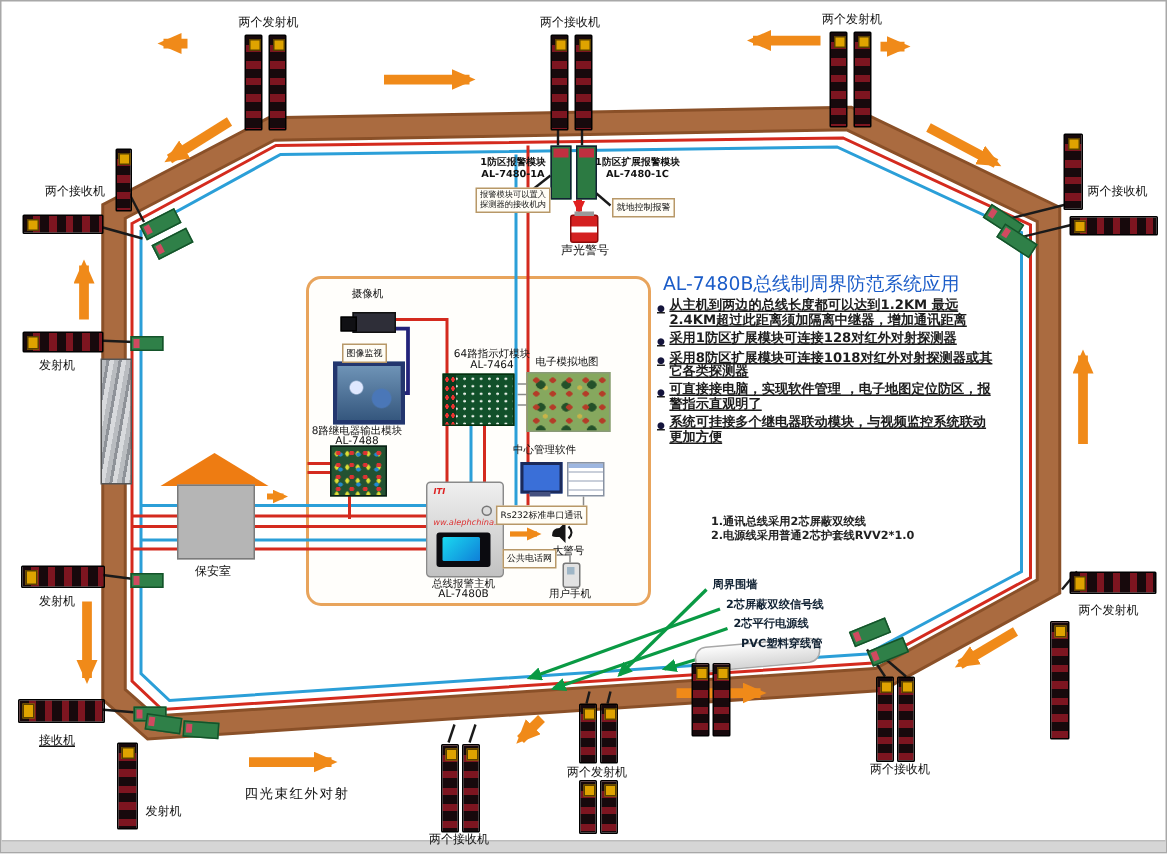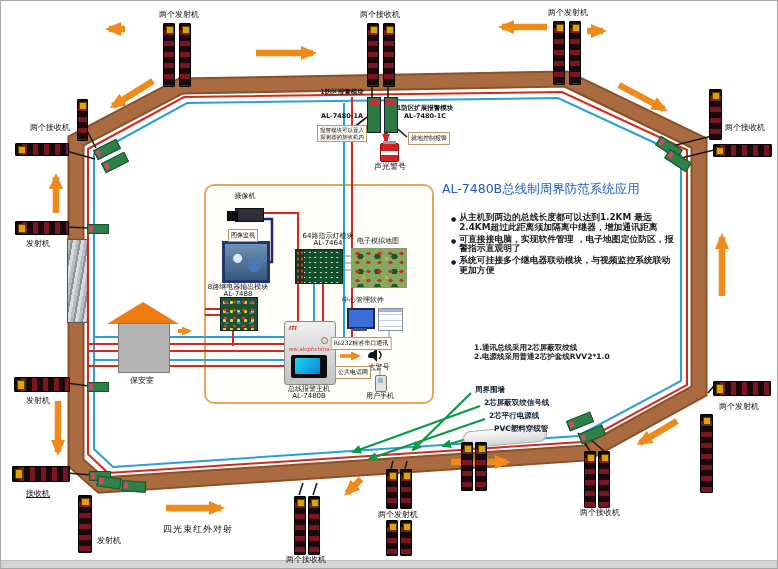--- a/index.html
+++ b/index.html
@@ -52,21 +52,21 @@
           background:repeating-linear-gradient(100deg,#b9bcc0 0 3px,#8e9298 3px 5px,#d8dadd 5px 8px);}
   .pipe{position:absolute;left:462px;top:427px;width:82px;height:15px;border-radius:8px;background:linear-gradient(180deg,#fcfcfc,#d5d5d5);border:1px solid #a8a8a8;transform:rotate(-5deg);z-index:4;}
   .siren{position:absolute;left:379px;top:142px;width:17px;height:17px;background:#d42020;border:1px solid #8a0a0a;border-radius:2px;z-index:4;}
   .siren:before{content:"";position:absolute;left:0;top:7px;width:100%;height:4px;background:#fff;}
   .siren:after{content:"";position:absolute;left:2px;top:-3px;width:13px;height:3px;background:#9a9a9a;}
   .horn{position:absolute;left:366px;top:346px;width:18px;height:16px;z-index:4;}
   .phone{position:absolute;left:374px;top:374px;width:10px;height:15px;background:#e2e2e2;border:1px solid #777;border-radius:2px;z-index:4;}
   .phone:before{content:"";position:absolute;left:2px;top:2px;width:5px;height:5px;background:#9fb6c6;}
   
   .title{position:absolute;left:441px;top:180px;z-index:6;font-size:12.5px;font-weight:normal;color:#1b5cc8;white-space:nowrap;}
-  .bullets{position:absolute;left:437px;top:199px;width:224px;z-index:6;margin:13px;padding:0;list-style:none;font-size:8.8px;line-height:9.6px;font-weight:bold;color:#1c1c1c;}
+  .bullets{position:absolute;left:437px;top:199px;width:224px;z-index:6;margin:0;padding:0;list-style:none;font-size:8.8px;line-height:9.6px;font-weight:bold;color:#1c1c1c;text-decoration:underline;}
   .bullets li{display:flex;margin-bottom:2.5px;}
   .bullets li:before{content:"●";font-size:6px;margin:1px 3px 0 0;color:#14143c;}
   .notes{position:absolute;left:437px;top:342px;z-index:6;font-size:7.5px;line-height:9px;font-weight:bold;color:#222;margin-left:36px;}
   .gco{position:absolute;z-index:6;font-size:7.5px;font-weight:bold;color:#123;white-space:nowrap;text-align:center;}
 </style>
 </head>
 <body>
 
 <div id="stage">
 
@@ -212,21 +212,21 @@
       <div class="pcb" style="left: 96px; top: 476px; width: 22px; height: 9px; transform: rotate(8deg);"></div>
       <div class="pcb" style="left: 121px; top: 480px; width: 22px; height: 9px; transform: rotate(4deg);"></div>
       <div class="pcb" style="left: 655px; top: 141px; width: 24px; height: 9px; transform: rotate(33deg);"></div>
       <div class="pcb" style="left: 664px; top: 154px; width: 24px; height: 9px; transform: rotate(33deg);"></div>
       <div class="pcb" style="left: 566px; top: 415px; width: 24px; height: 9px; transform: rotate(-22deg);"></div>
       <div class="pcb" style="left: 578px; top: 428px; width: 24px; height: 9px; transform: rotate(-22deg);"></div>
     </div>
 
   <div class="pcb-v" style="left:366px;top:96px;"></div>
   <div class="pcb-v" style="left:383px;top:96px;"></div>
-  <div class="zlab" style="left:341px;top:87px;">1防区报警模块</div>
+  <div class="zlab" style="left:341px;top:103px;">1防区报警模块</div>
   <div class="zlab" style="left:341px;top:111px;">AL-7480-1A</div>
   <div class="zlab" style="left:424px;top:103px;">1防区扩展报警模块</div>
   <div class="zlab" style="left:424px;top:111px;">AL-7480-1C</div>
   <div class="boxlab tiny" style="left:341px;top:124px;">
     <div>报警模块可以置入</div>
     <div>探测器的接收机内</div>
   </div>
   <div class="boxlab" style="left:428px;top:131px;">就地控制报警</div>
   <div class="siren"></div>
   <div class="lab" style="left:389px;top:160px;">声光警号</div>
@@ -265,20 +265,26 @@
   <div class="boxlab" style="left:352px;top:365px;">公共电话网</div>
   <div class="phone"></div>
   <div class="plab" style="left:379px;top:390px;">用户手机</div>
 
   <div class="title">AL-7480B总线制周界防范系统应用</div>
   <ul class="bullets">
     <li>
         <span>从主机到两边的总线长度都可以达到1.2KM 最远2.4KM超过此距离须加隔离中继器，增加通讯距离</span>
       </li>
     <li>
+        <span>采用1防区扩展模块可连接128对红外对射探测器</span>
+      </li>
+    <li>
+        <span>采用8防区扩展模块可连接1018对红外对射探测器或其它各类探测器</span>
+      </li>
+    <li>
         <span>可直接接电脑，实现软件管理 ，电子地图定位防区，报警指示直观明了</span>
       </li>
     <li>
         <span>系统可挂接多个继电器联动模块，与视频监控系统联动更加方便</span>
       </li>
   </ul>
   <div class="notes">
     <div>1.通讯总线采用2芯屏蔽双绞线</div>
     <div>2.电源线采用普通2芯护套线RVV2*1.0</div>
   </div>

